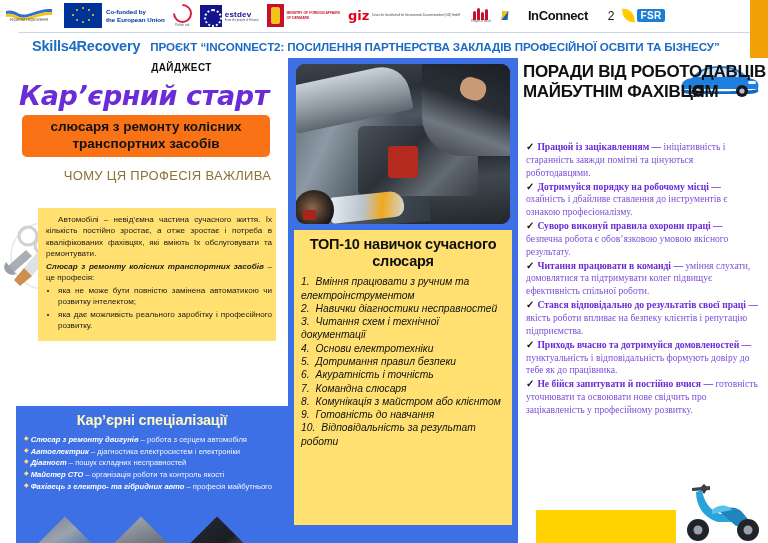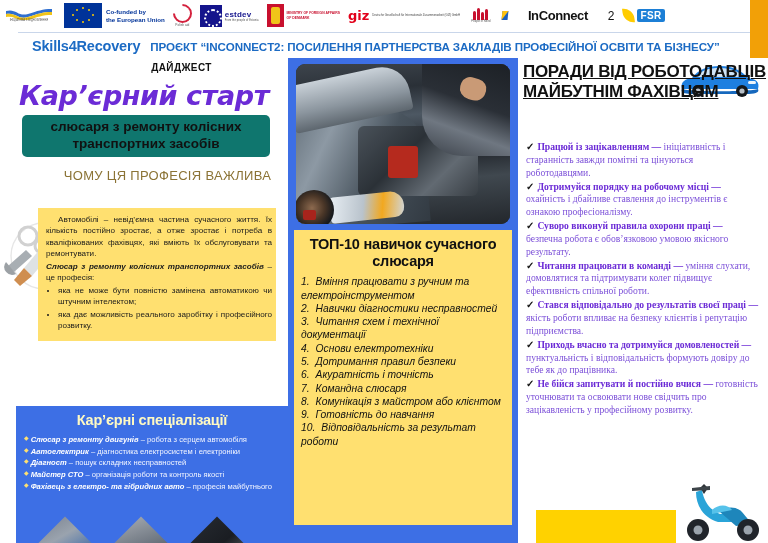--- a/index.html
+++ b/index.html
@@ -69,21 +69,21 @@
   
   .orange-strip{position:absolute;right:0;top:0;width:18px;height:275px;background:#F2A007;}
 
   
   .left-col{position:absolute;left:0;top:58px;width:288px;height:485px;background:#ffffff;}
   .digest{position:absolute;left:0;top:4px;width:339px;text-align:center;
     font-size:10px;font-weight:bold;color:#111;letter-spacing:.4px;margin-left:12px;}
   .career-start{position:absolute;left:0;top:22px;width:288px;text-align:center;
     font-size:27px;font-weight:bold;font-style:italic;color:#6B2BD6;letter-spacing:-.4px;
     font-family:"DejaVu Sans",sans-serif;}
-  .yellow-sub{position:absolute;left:22px;top:57px;width:248px;background:#0f766e;
+  .yellow-sub{position:absolute;left:22px;top:57px;width:248px;background:#f97316;
     border-radius:5px;padding:4px 6px;box-sizing:border-box;text-align:center;
     font-size:13.5px;font-weight:bold;color:#111;line-height:1.25;}
   .why-title{position:absolute;left:60px;top:110px;width:215px;text-align:center;
     font-size:13px;color:#8B7335;line-height:1.2;letter-spacing:.3px;}
   .why-box{position:absolute;left:38px;top:150px;width:238px;background:#FFE070;
     padding:6px 4px 8px 8px;box-sizing:border-box;font-size:8.1px;color:#1a1a1a;
     line-height:1.42;text-align:justify;}
   .why-box p{margin:0 0 1px 0;text-indent:12px;}
   .why-box .bolditalic{font-weight:bold;font-style:italic;text-indent:0;display:inline;}
   .why-box ul{margin:1px 0 0 0;padding-left:12px;}
@@ -141,21 +141,21 @@
   .top10 h2{margin:0 0 6px 0;text-align:center;font-size:14.5px;font-weight:bold;
     color:#111;line-height:1.15;letter-spacing:-.2px;}
   .top10 ol{margin:0;padding:0;list-style:none;font-size:10.3px;font-style:italic;
     color:#111;line-height:1.29;}
   .top10 li{margin-bottom:0;}
   .top10 li .num{font-style:italic;margin-right:6px;}
 
   
   .right-col{position:absolute;left:518px;top:58px;width:250px;height:485px;background:#ffffff;}
   .rc-title{position:absolute;left:5px;top:4px;width:245px;font-size:17px;font-weight:bold;
-    color:#111;line-height:1.18;letter-spacing:-.3px;text-decoration:underline;}
+    color:#111;line-height:1.18;letter-spacing:-.3px;}
   .blue-car{position:absolute;right:6px;top:1px;width:86px;height:40px;}
   .tips{position:absolute;left:8px;top:82px;width:234px;font-size:9.6px;color:#7B4FD8;
     line-height:1.34;}
   .tip{margin-bottom:0;font-family:Liberation Serif, serif;}
   .tip .chk{font-weight:bold;color:#111;margin-right:3px;font-size:10px;}
   .tip b{font-weight:bold;color:#6B2BD6;}
   .yellow-bar{position:absolute;left:18px;top:452px;width:140px;height:40px;background:#FFD200;}
   .scooter{position:absolute;right:4px;bottom:0px;width:90px;height:75px;}
 </style>
 </head>
@@ -265,21 +265,21 @@
     </svg>
 
     <div class="why-title">ЧОМУ ЦЯ ПРОФЕСІЯ ВАЖЛИВА</div>
 
     <div class="why-box">
       <p>Автомобілі – невід’ємна частина сучасного життя. Їх кількість постійно зростає, а отже зростає і потреба в кваліфікованих фахівцях, які вміють їх обслуговувати та ремонтувати.</p>
       <p style="text-indent:0">
         <span class="bolditalic">Слюсар з ремонту колісних транспортних засобів</span><span> – це професія:</span>
       </p>
       <ul>
-        <li>яка не може бути повністю замінена автоматикою чи штучним інтелектом;</li>
+        <li>яка не може бути повністю замінена автоматикою чи розвитку інтелектом;</li>
         <li>яка дає можливість реального заробітку і професійного розвитку.</li>
       </ul>
     </div>
 
     <div class="spec-box">
       <div class="spec-title">Кар’єрні спеціалізації</div>
       <div class="spec-list">
         <div><span class="sp-d">◆</span><span class="sp-b">Слюсар з ремонту двигунів</span><span> – робота з серцем автомобіля</span></div>
         <div><span class="sp-d">◆</span><span class="sp-b">Автоелектрик</span><span> – діагностика електросистем і електроніки</span></div>
         <div><span class="sp-d">◆</span><span class="sp-b">Діагност</span><span> – пошук складних несправностей</span></div>

